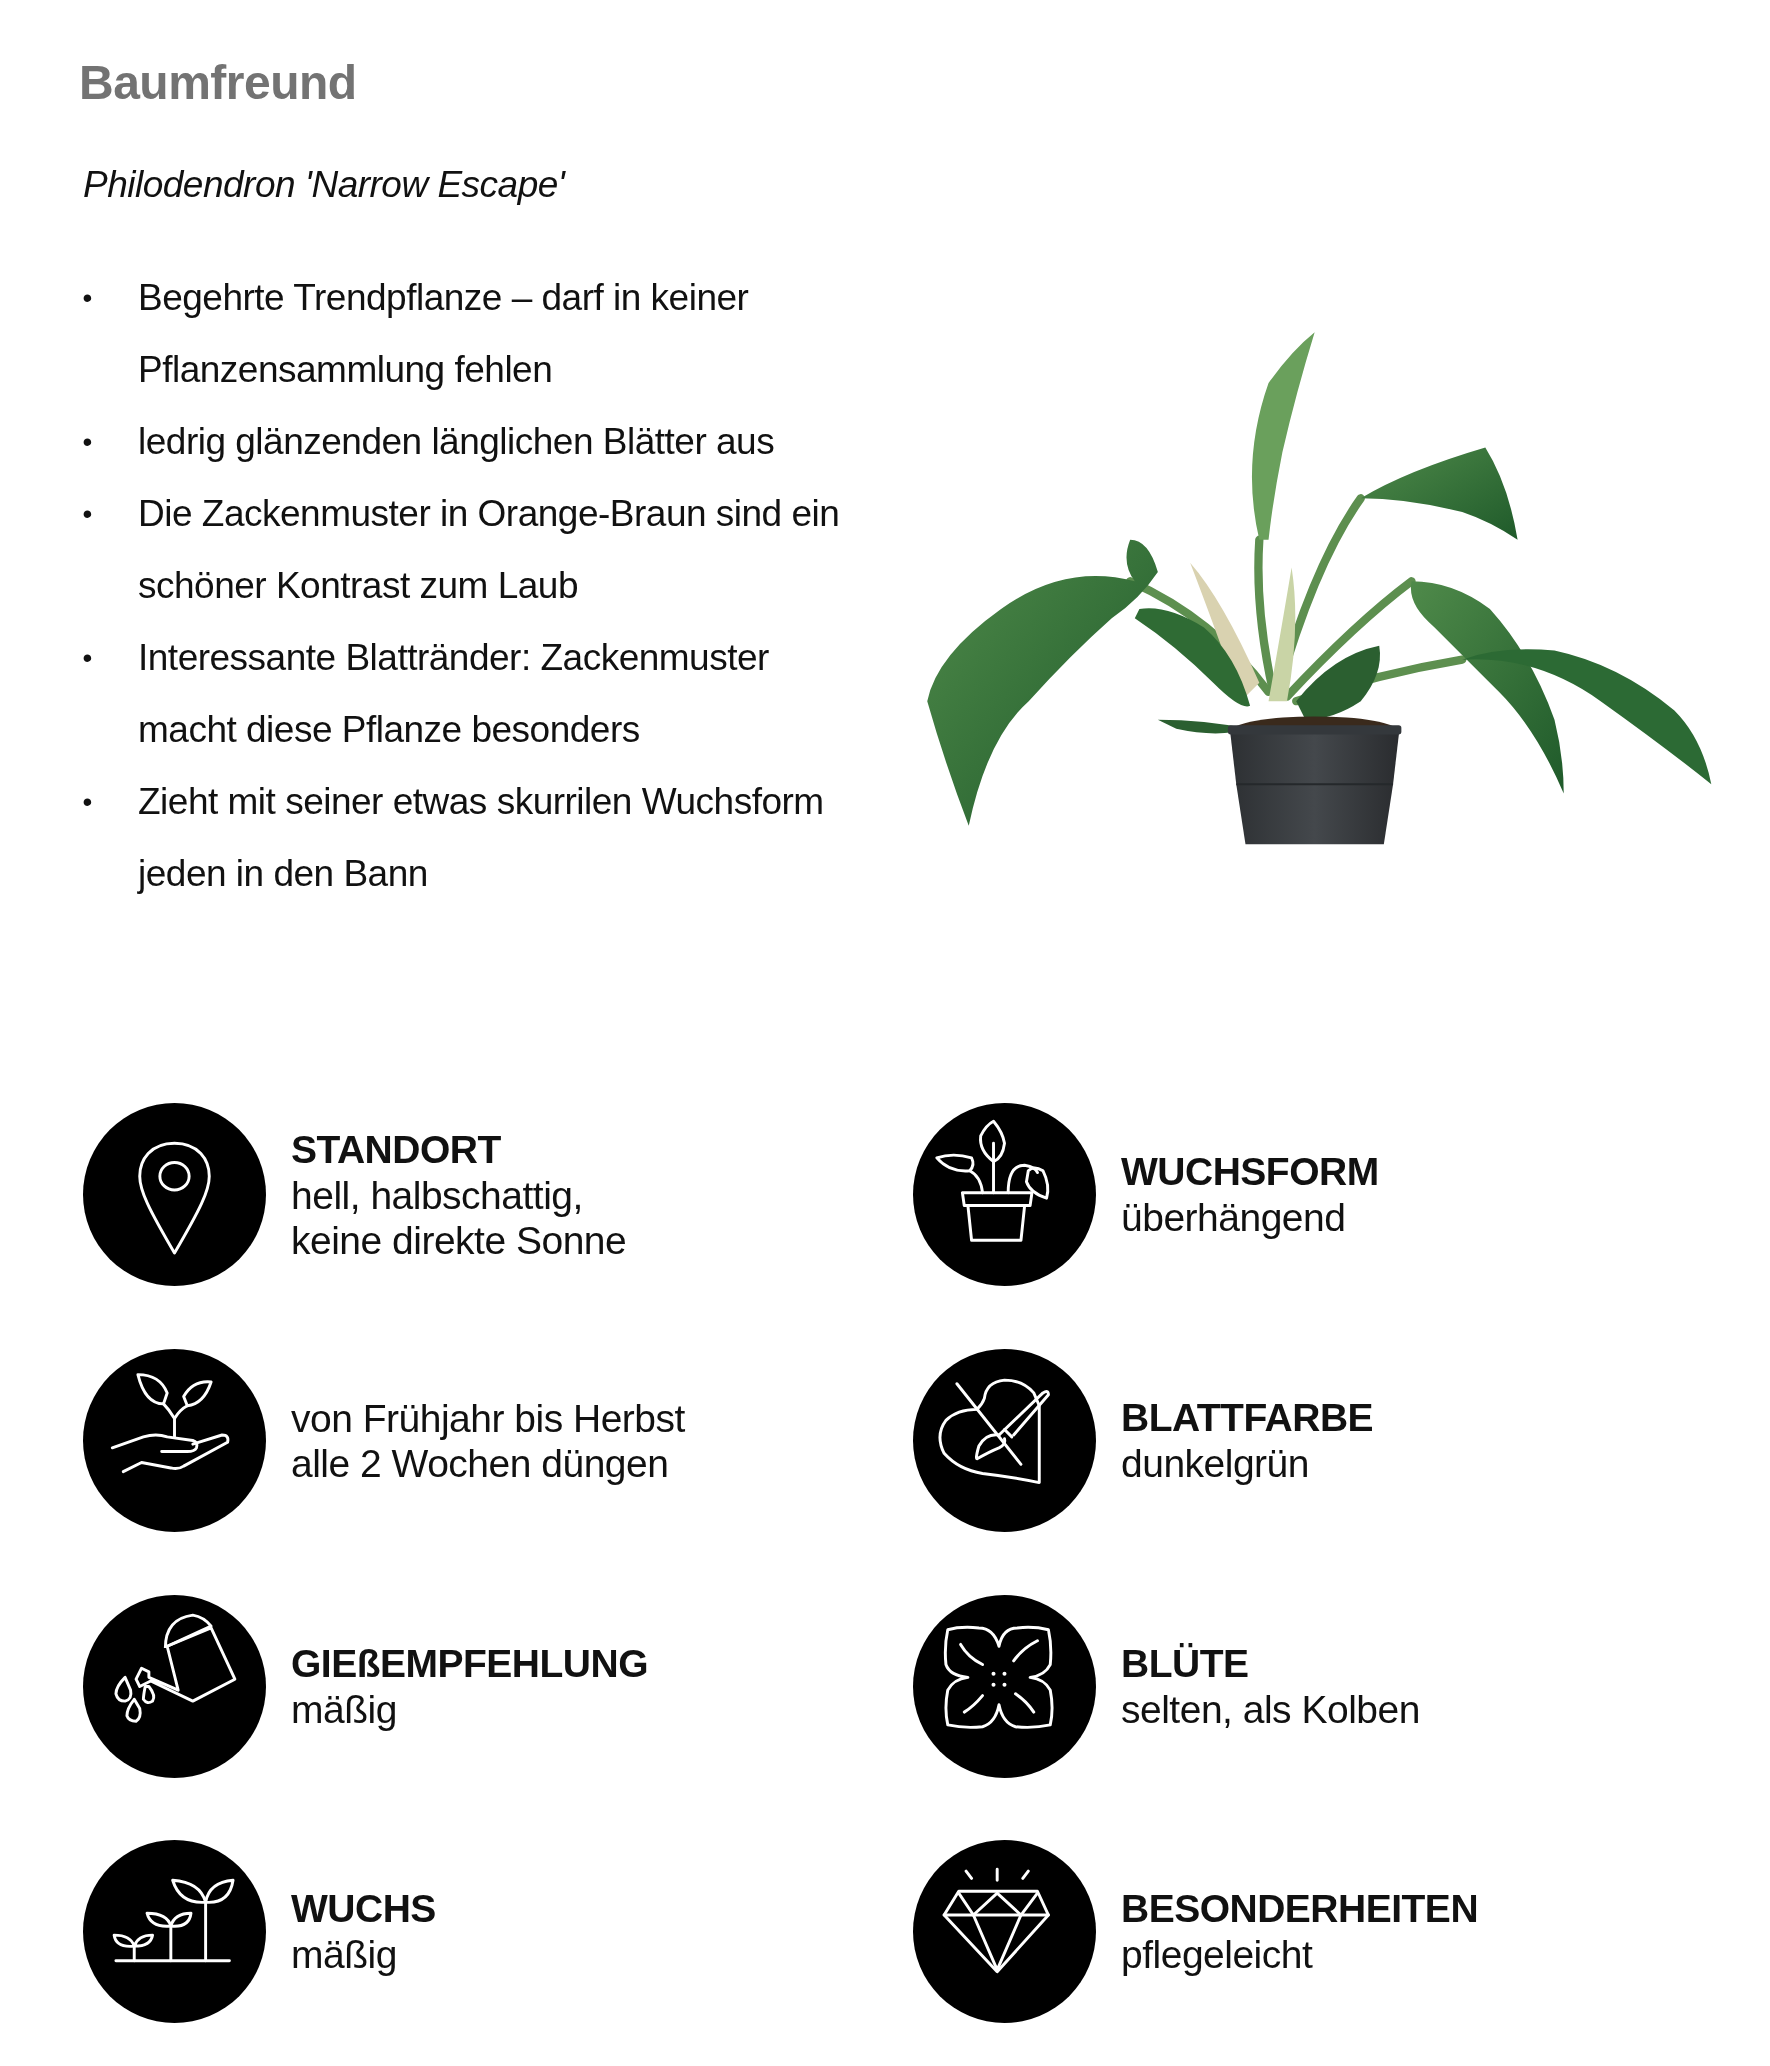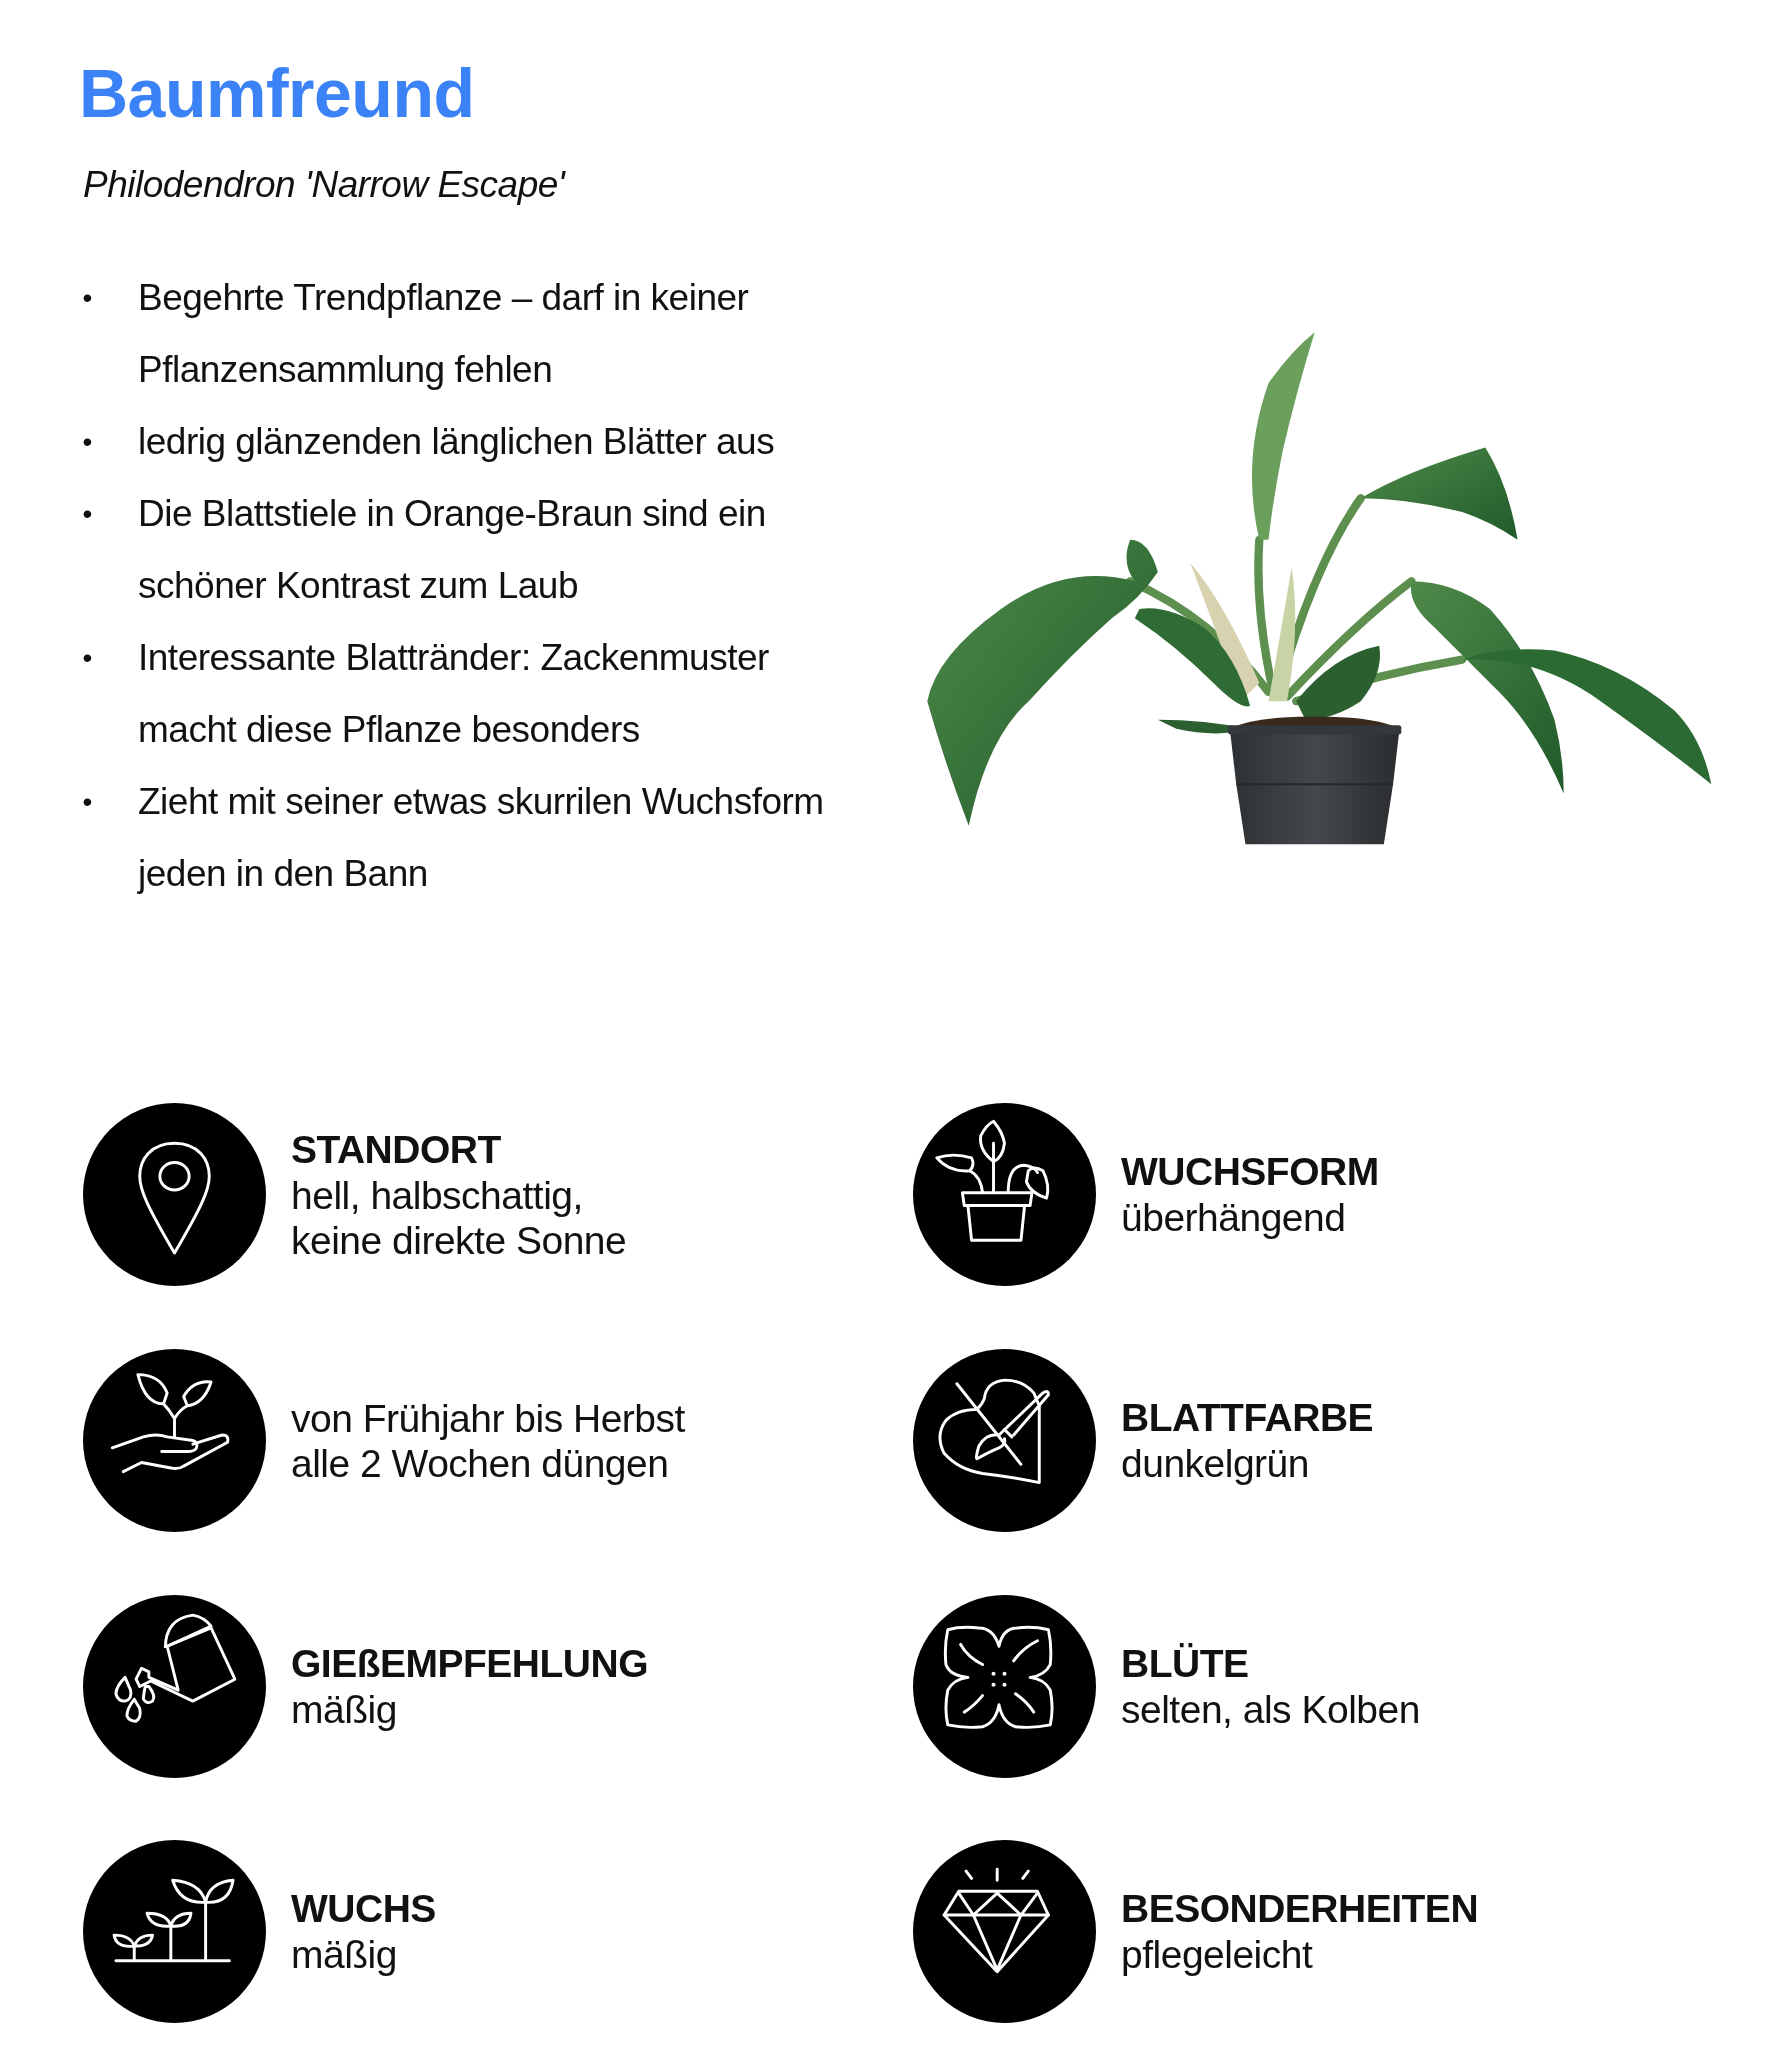--- a/index.html
+++ b/index.html
@@ -2,22 +2,22 @@
 <html style="font-size:7.4px"><head>
 <meta charset="utf-8">
 <style>
   html, body { margin: 0; padding: 0; background: #ffffff; }
   body {
     width: 1771px; height: 2066px; position: relative; overflow: hidden;
     font-family: "Liberation Sans", "DejaVu Sans", sans-serif; color: #111111;
   }
   .title {
     position: absolute; left: 79px; top: 59px;
-    font-size: 68px; font-weight: bold; letter-spacing: -0.5px;
-    color: #3b82f6; margin: 0; line-height: 1;
+    font-size: 48px; font-weight: bold; letter-spacing: -0.5px;
+    color: #737373; margin: 0; line-height: 1;
   }
   .subtitle {
     position: absolute; left: 83px; top: 166px;
     font-size: 37px; font-style: italic; color: #111; line-height: 1;
     letter-spacing: -0.5px;
   }
   .bullets {
     position: absolute; left: 78px; top: 262px; width: 830px;
     margin: 0; padding: 0; list-style: none;
   }
@@ -55,21 +55,21 @@
 <body>
 
 <h1 class="title">Baumfreund</h1>
 <div class="subtitle">Philodendron 'Narrow Escape'</div>
 
 <ul class="bullets">
   <li><span class="dot">•</span><span>Begehrte Trendpflanze – darf in keiner</span></li>
   <li><span>Pflanzensammlung fehlen</span></li>
   <li><span class="dot">•</span></li>
   <li><span>ledrig glänzenden länglichen Blätter aus</span></li>
-  <li><span class="dot">•</span><span>Die Blattstiele in Orange-Braun sind ein</span></li>
+  <li><span class="dot">•</span><span>Die Zackenmuster in Orange-Braun sind ein</span></li>
   <li><span>schöner Kontrast zum Laub</span></li>
   <li><span class="dot">•</span><span>Interessante Blattränder: Zackenmuster</span></li>
   <li><span>macht diese Pflanze besonders</span></li>
   <li><span class="dot">•</span><span>Zieht mit seiner etwas skurrilen Wuchsform</span></li>
   <li><span>jeden in den Bann</span></li>
 </ul>
 
 <div class="plant" title="Philodendron 'Narrow Escape' im schwarzen Topf">
   <svg viewBox="0 0 1780 1160" width="821" height="535">
     <defs>

